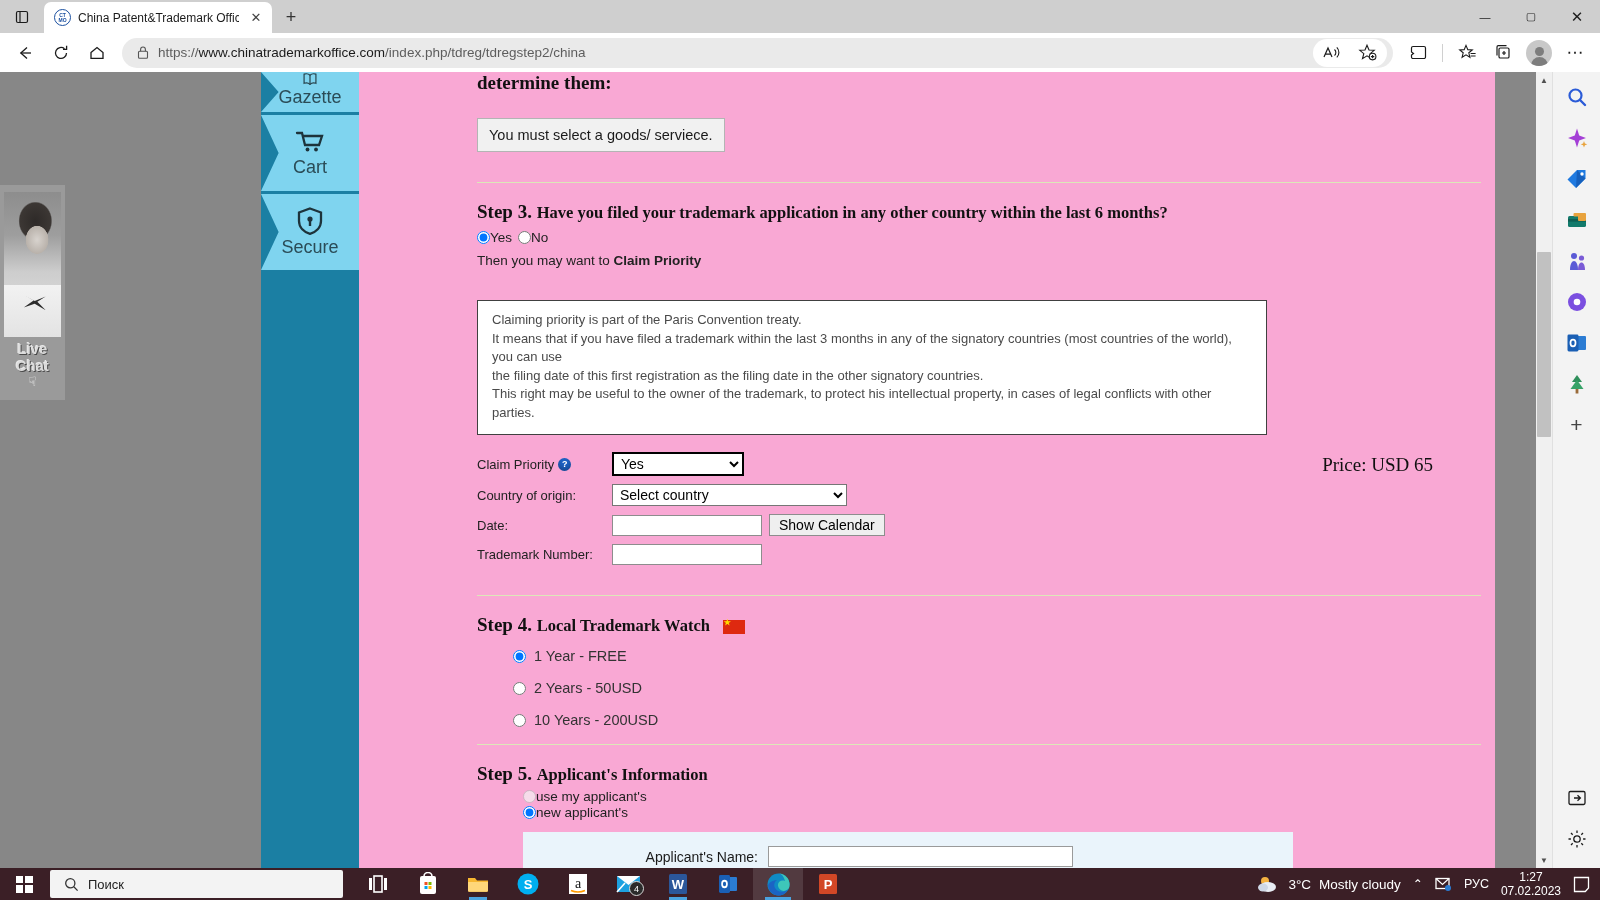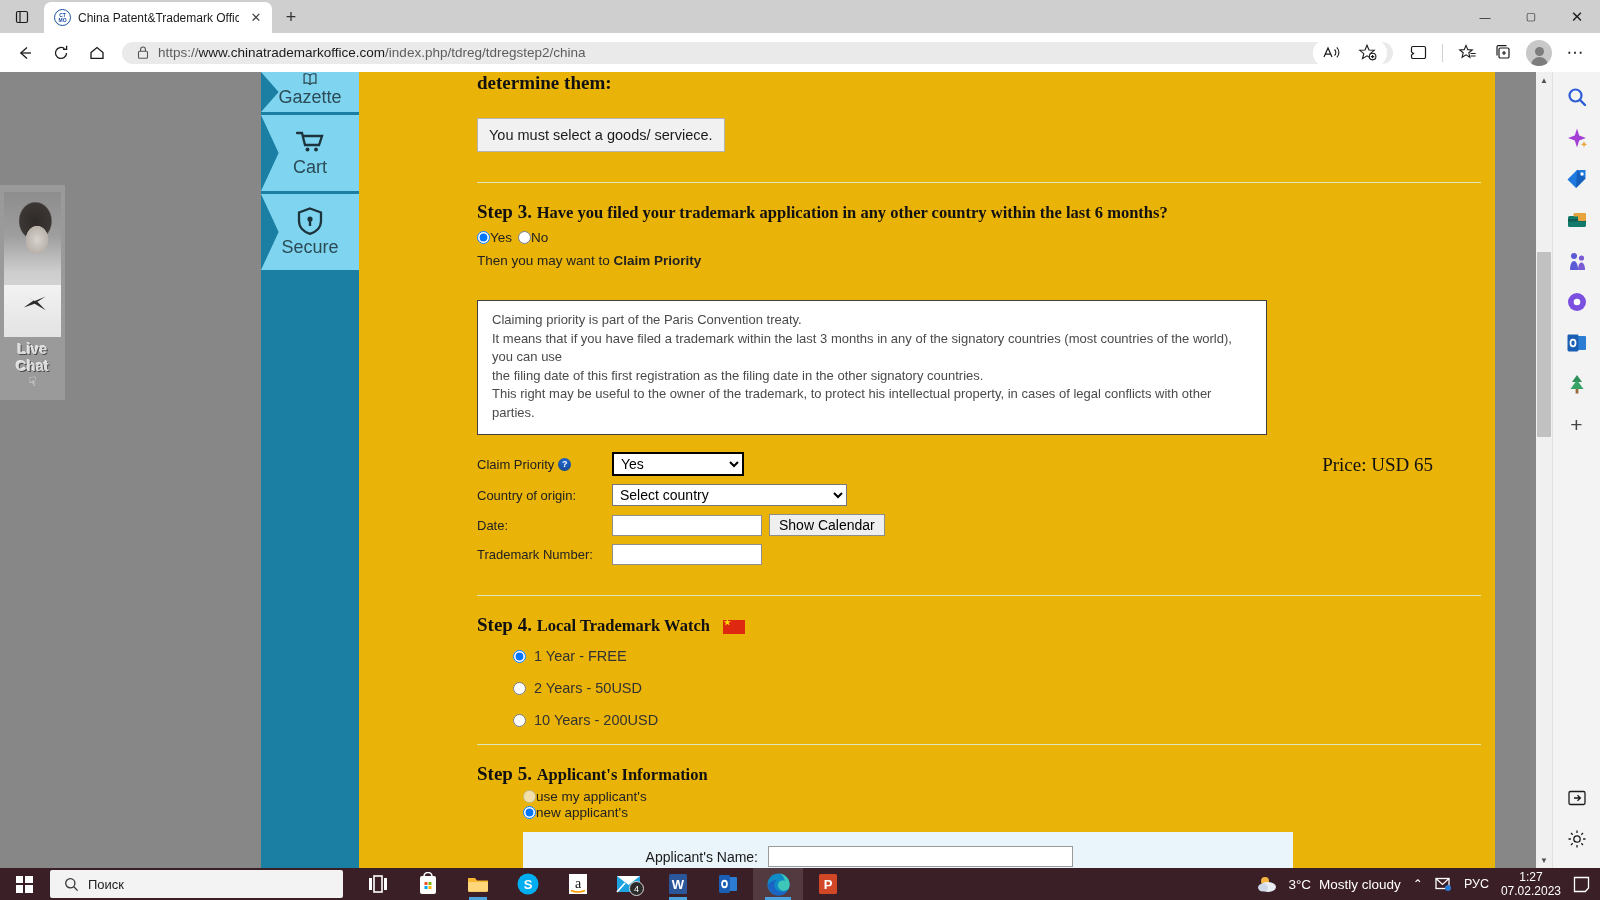--- a/index.html
+++ b/index.html
@@ -52,21 +52,21 @@
     font-size: 11px; color: #1b1b1b; }
   .win-btn.close-x { font-size: 15px; }
 
   .toolbar {
     height: 39px; background: #ffffff;
     display: flex; align-items: center; padding: 0 8px; gap: 2px;
   }
   .tb-icon { width: 34px; height: 30px; display:flex;align-items:center;justify-content:center;
     border-radius: 4px; color: #1b1b1b; }
   .omnibox {
-    flex: 1; height: 22px; background: #eaeaea; border-radius: 16px;
+    flex: 1; height: 30px; background: #eaeaea; border-radius: 16px;
     display: flex; align-items: center; padding: 0 6px 0 14px; margin: 0 6px;
     gap: 8px; position: relative;
   }
   .omnibox .lock { color: #555; display: flex; align-items: center; }
   .url { font-size: 13.5px; color: #5d5d5d; flex: 1; white-space: nowrap; overflow: hidden; }
   .url b { color: #1b1b1b; font-weight: normal; }
   .omni-right { display: flex; align-items: center; gap: 2px; background: #fff;
      border-radius: 15px; height: 28px; padding: 0 2px; }
   .avatar-btn { width: 26px; height: 26px; border-radius: 50%; background: #c8c8c8;
      display:flex; align-items:flex-end; justify-content:center; overflow:hidden; }
@@ -139,21 +139,21 @@
     background: #7fd4ef;
     clip-path: polygon(0 0, 100% 0, 100% 100%, 0 100%, 18% 50%);
     display: flex; flex-direction: column; align-items: center; justify-content: center;
     color: #26414a;
   }
   .nav-tab.first { height: 40px; margin-top: 0; justify-content: center; padding-bottom: 4px;}
   .nav-label { font-size: 18px; color: #2b4c57; margin-top: 1px; }
 
   .content {
     position: absolute; left: 98px; top: 0; right: 0; bottom: 0;
-    background: #eab308; padding: 0 14px 4px 118px; overflow: hidden;
+    background: #f9a8d4; padding: 0 14px 4px 118px; overflow: hidden;
   }
 
   .hdr-cont { font-family: "Liberation Serif", serif; font-size: 19px; font-weight: bold;
     color: #111; padding-top: 0px; line-height: 22px; }
   .alert-box {
     display: inline-block; margin-top: 24px;
     border: 1px solid #b4b4b4; background: #f1f1f1;
     padding: 8px 11px; font-size: 14.5px; color: #1a1a1a;
   }
   .rule { border: none; border-top: 1px solid #dce8b8; margin: 30px 0 0 0; }

